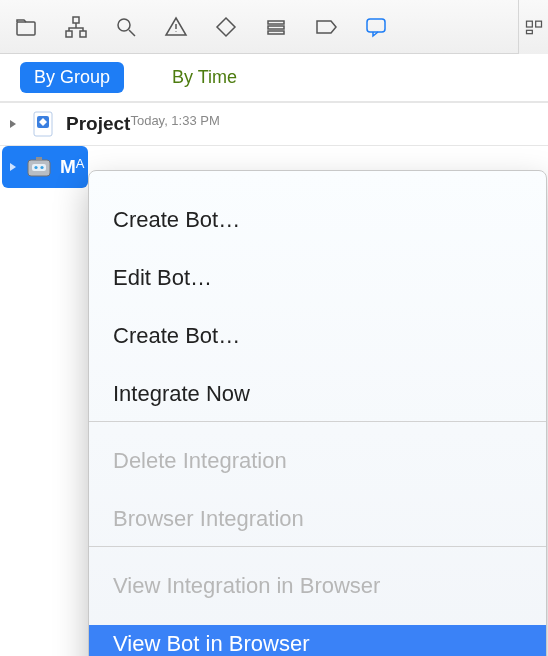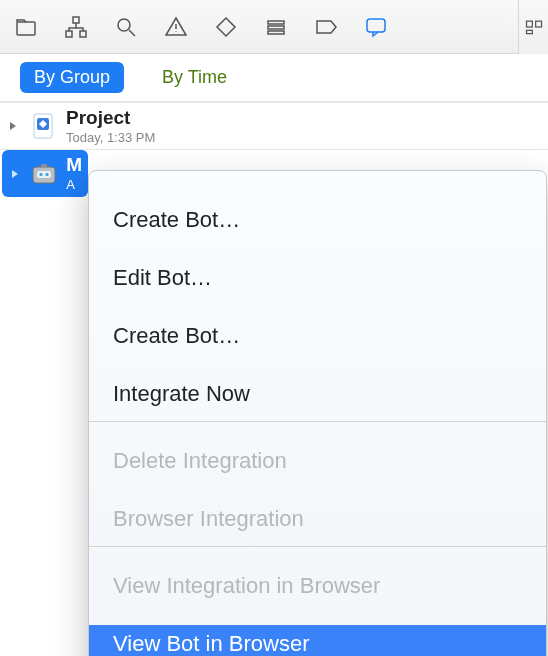--- a/index.html
+++ b/index.html
@@ -44,21 +44,21 @@
   justify-content: center;
   color: #555;
 }
 .right-panel-stub svg { width: 20px; height: 20px; stroke: currentColor; fill: none; stroke-width: 1.5; }
 .filter-bar {
   height: 48px;
   border-bottom: 1px solid #e6e6e6;
   display: flex;
   align-items: center;
   padding: 0 20px;
-  gap: 24px;
+  gap: 34px;
 }
 .filter-pill {
   padding: 5px 14px;
   border-radius: 6px;
   font-size: 18px;
   font-weight: 400;
   cursor: pointer;
 }
 .filter-pill.selected {
   background: #1e7df5;
@@ -83,21 +83,21 @@
 }
 .row .disclosure svg { width: 10px; height: 10px; fill: currentColor; }
 .row .file-icon, .row .bot-icon {
   width: 34px;
   height: 34px;
   display: flex;
   align-items: center;
   justify-content: center;
 }
 .file-icon svg, .bot-icon svg { width: 30px; height: 30px; }
-.row .textcol { display: flex; flex-direction: column; line-height: 1.2; }
+.row .textcol { display: flex; flex-direction: row; line-height: 1.2; }
 .row .title { font-size: 19px; font-weight: 700; color: #222; }
 .row .subtitle { font-size: 13px; color: #888; }
 .row.selected {
   background: #1e7df5;
   border-radius: 6px;
   border-bottom: none;
   width: 86px;
   margin-left: 2px;
 }
 .row.selected .title,

